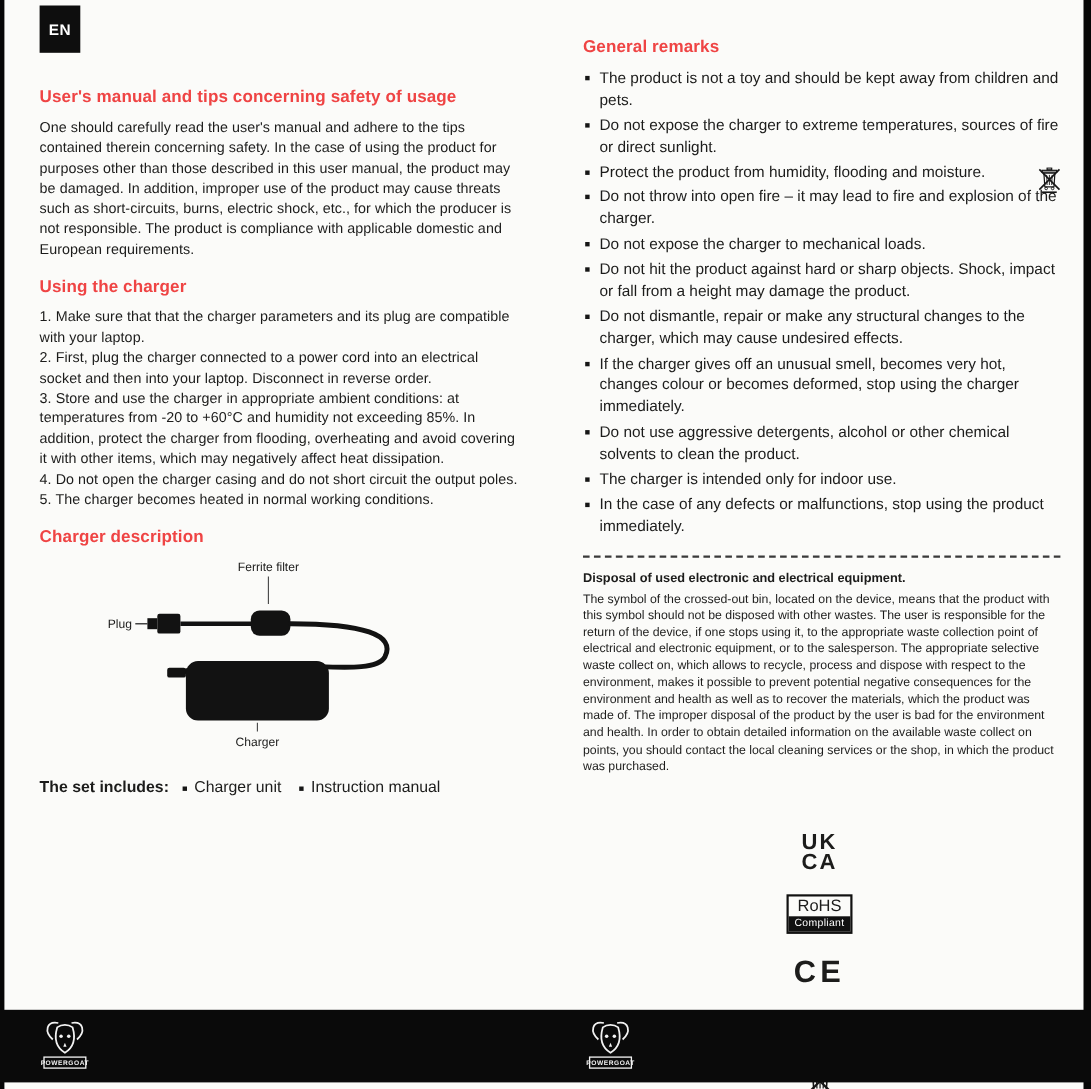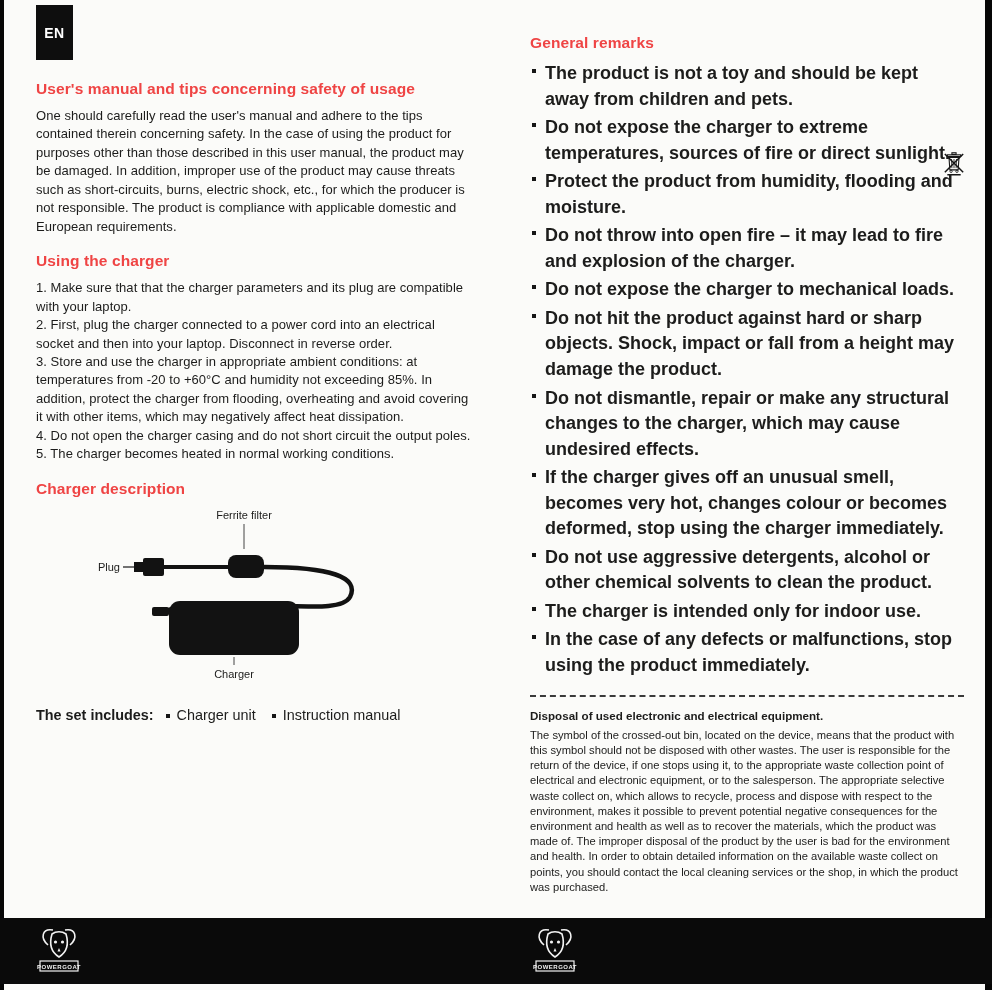--- a/index.html
+++ b/index.html
@@ -15,21 +15,21 @@
     background:#fbfbf9;
     overflow:hidden;
     margin:0 auto;
   }
   .edge { position:absolute; top:0; height:100%; background:#060606; }
   .edge-left { left:0; width:4px; }
   .edge-right { right:0; width:7px; }
 
   .en-badge {
     position:absolute; left:36px; top:5px;
-    width:37px; height:55px;
+    width:37px; height:43px;
     background:#0e0e0e; color:#fff;
     display:flex; align-items:center; justify-content:center;
     font-size:14px; font-weight:bold; letter-spacing:0.5px;
   }
 
   .col { position:absolute; }
   .col-left  { left:36px;  top:80px; width:436px; }
   .col-right { left:530px; top:34px; width:434px; }
 
   h2 {
@@ -38,21 +38,21 @@
   }
   .sec { margin-bottom:16px; }
   p.body, .step {
     font-size:13px; line-height:1.42; margin:0; letter-spacing:0.05px;
   }
   .step { margin-bottom:0; }
 
   ul.remarks { list-style:none; margin:6px 0 0 0; padding:0; }
   ul.remarks li {
     position:relative; padding-left:15px;
-    font-size:18px; line-height:1.42; margin-bottom:3px;font-weight:bold;
+    font-size:14px; line-height:1.42; margin-bottom:3px;
   }
   ul.remarks li::before {
     content:""; position:absolute; left:2px; top:8px;
     width:4px; height:4px; background:#161616;
   }
 
   .divider-dashed {
     border:none; border-top:2px dashed #3a3a3a;
     margin:16px 0 12px 0;
   }

